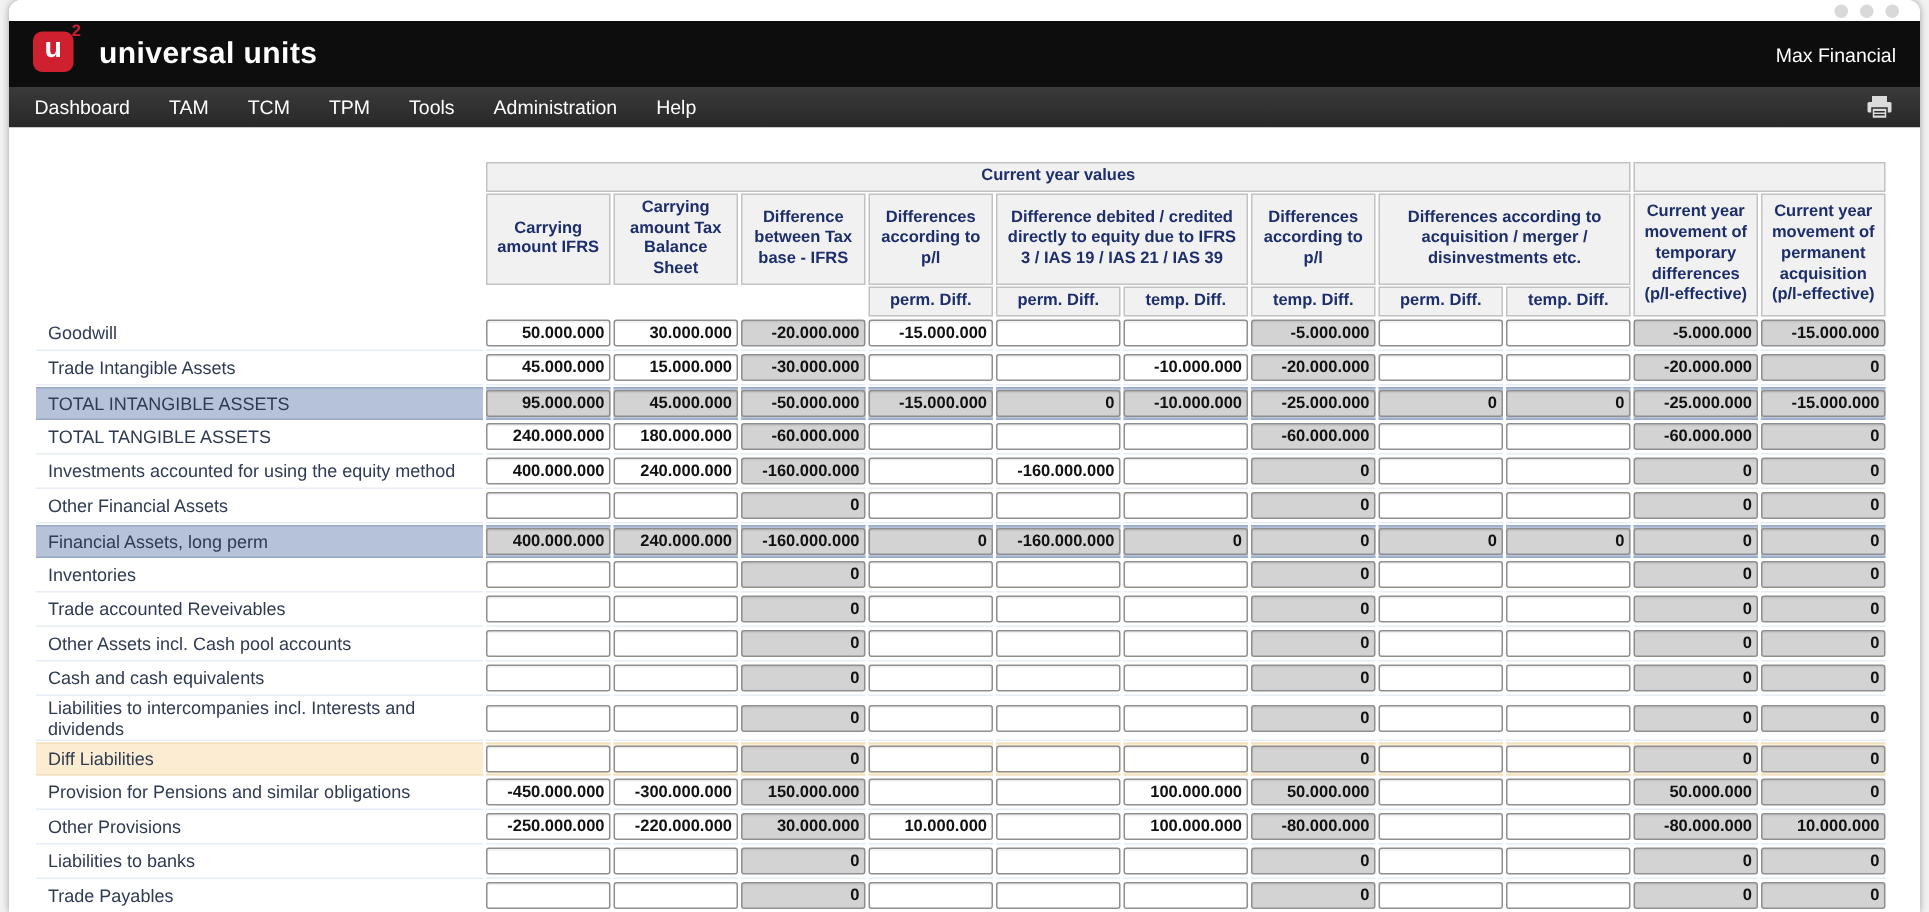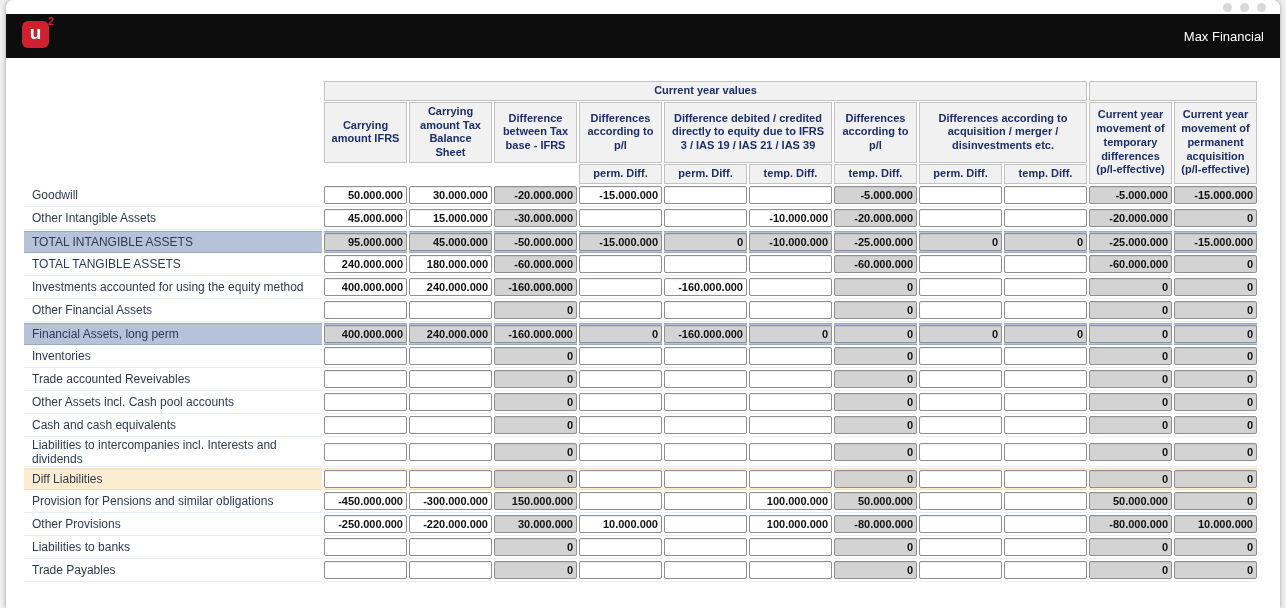--- a/index.html
+++ b/index.html
@@ -68,23 +68,42 @@
       <span class="dot"></span>
       <span class="dot"></span>
     </div>
   </div>
 
   <div class="brandbar">
     <div class="logo">
       <div class="logo-box">u</div>
       <div class="logo-sup">2</div>
     </div>
+    <div class="brand-name">universal units</div>
     <div class="user">Max Financial</div>
   </div>
 
+  <div class="navbar">
+    <span class="nav-item">Dashboard</span>
+    <span class="nav-item">TAM</span>
+    <span class="nav-item">TCM</span>
+    <span class="nav-item">TPM</span>
+    <span class="nav-item">Tools</span>
+    <span class="nav-item">Administration</span>
+    <span class="nav-item">Help</span>
+    <span class="print">
+      <svg width="18" height="16" viewBox="0 0 18 16">
+        <rect x="4" y="0" width="10" height="4" fill="#dcdcdc"></rect>
+        <rect x="1" y="4" width="16" height="7" rx="1" fill="#dcdcdc"></rect>
+        <rect x="4" y="8" width="10" height="7" fill="#dcdcdc" stroke="#2e2e2e" stroke-width="1"></rect>
+        <rect x="5.5" y="10" width="7" height="1" fill="#2e2e2e"></rect>
+        <rect x="5.5" y="12" width="7" height="1" fill="#2e2e2e"></rect>
+      </svg>
+    </span>
+  </div>
 
   <div class="content">
     <table>
       <colgroup>
         <col class="c-label">
         <col class="c-val">
           <col class="c-val">
           <col class="c-val">
           <col class="c-val">
         <col class="c-val">
@@ -157,21 +176,21 @@
               <input type="text" class="val" style="">
             </td>
             <td class="cell">
               <input type="text" class="val ro" readonly="" value="-5.000.000" style="">
             </td>
             <td class="cell">
               <input type="text" class="val ro" readonly="" value="-15.000.000" style="">
             </td>
           </tr>
           <tr class="row-normal">
-            <td class="row-label">Other Intangible Assets</td>
+            <td class="row-label">Trade Intangible Assets</td>
             <td class="cell">
               <input type="text" class="val" value="45.000.000" style="">
             </td>
             <td class="cell">
               <input type="text" class="val" value="15.000.000" style="">
             </td>
             <td class="cell">
               <input type="text" class="val ro" readonly="" value="-30.000.000" style="">
             </td>
             <td class="cell">

